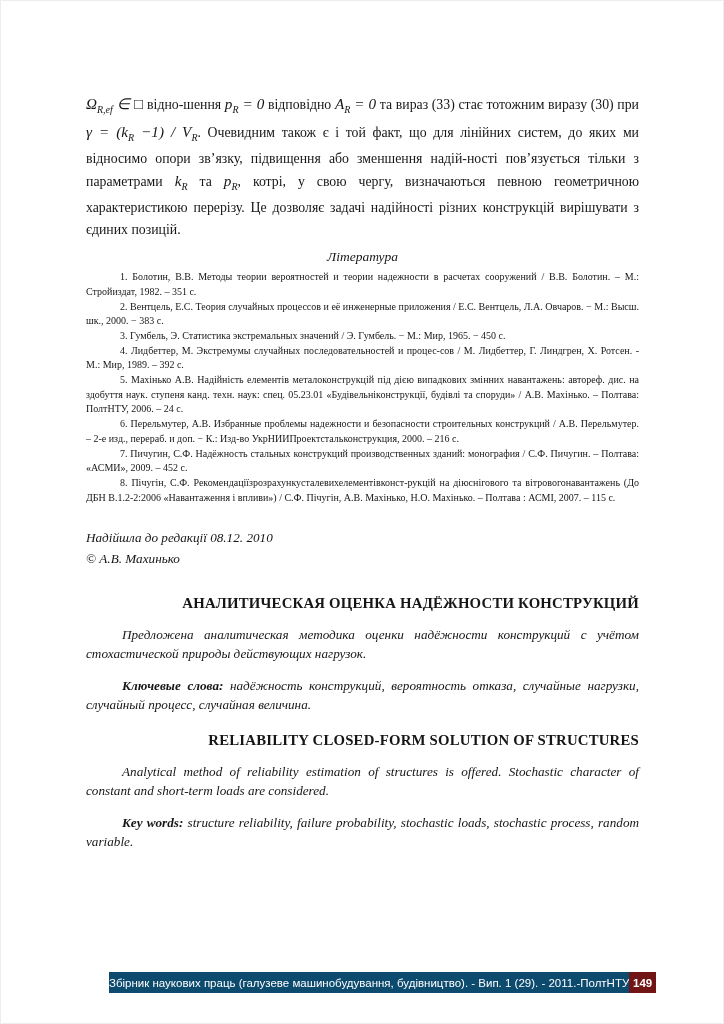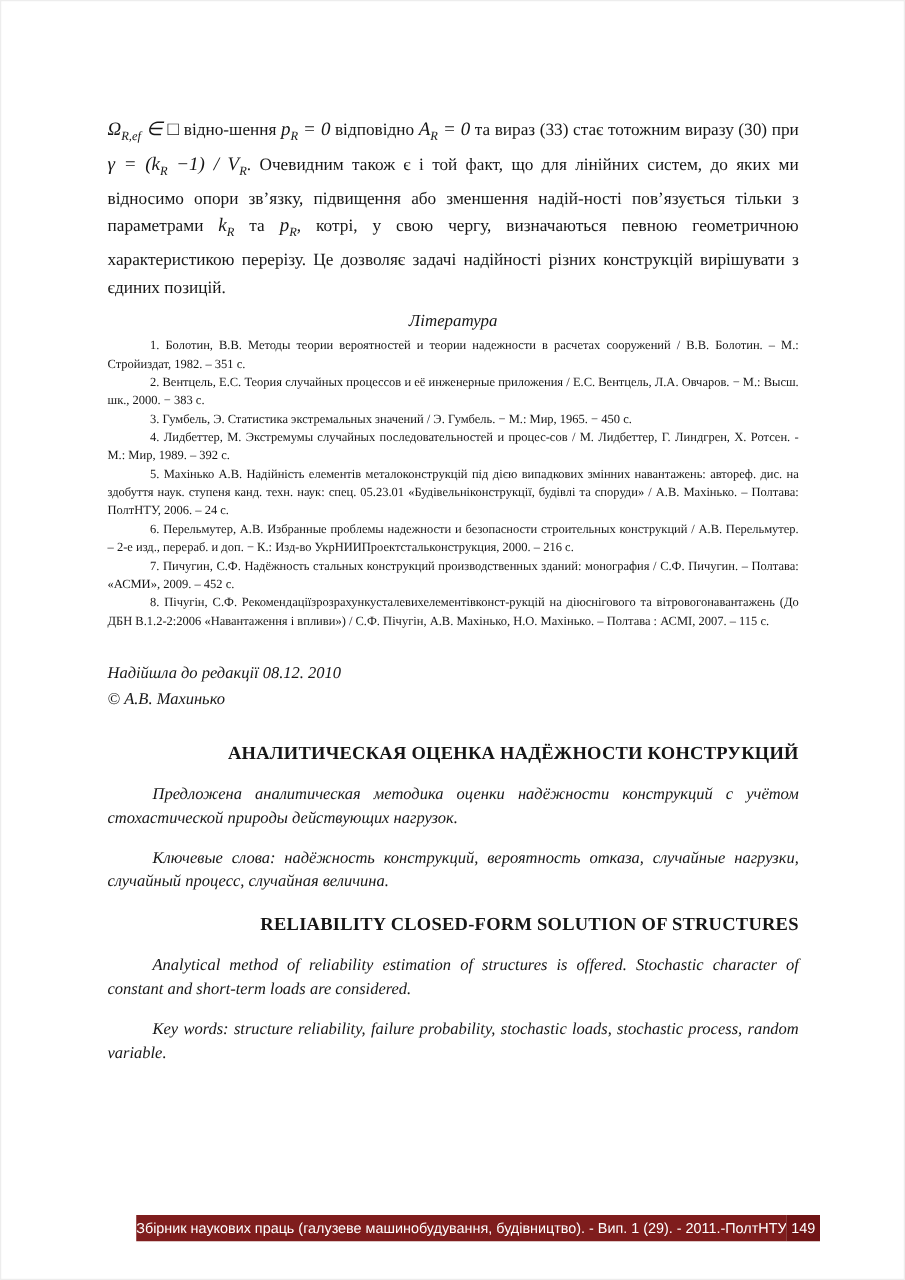--- a/index.html
+++ b/index.html
@@ -33,34 +33,34 @@
   .title-ru, .title-en {
     text-align:right; font-weight:bold; font-size:14.8px;
     margin:26px 0 0 0; letter-spacing:0.2px;
   }
   .title-en { margin-top:18px; }
 
   .abstract, .keywords {
     font-style:italic; font-size:13.2px; line-height:19px;
     text-align:justify; text-indent:36px; margin:13px 0 0 0;
   }
-  .kw-label { font-weight:normal;margin-top:46px; }
+  .kw-label { font-weight:bold;margin-top:46px; }
 
   .footer {
     position:absolute; left:68px; right:67px; bottom:30px; height:21px;
     display:flex; align-items:stretch;
     font-family:"Liberation Sans", sans-serif;
   }
   .footer-main {
     flex:1; color:#ffffff; display:flex; align-items:center;
     justify-content:center; font-size:11.5px; white-space:nowrap;
   }
   .footer-page {
     width:36px; color:#ffffff; display:flex; align-items:center;
-    justify-content:center; font-weight:normal; font-size:11.5px;
+    justify-content:center; font-weight:bold; font-size:11.5px;
   }
 </style>
 </head>
 <body>
 
 <div class="page">
   <div class="content">
 
     <p class="intro"><span class="math">Ω<sub>R,ef</sub> ∈ □</span> відно-шення <span class="math">p<sub>R</sub> = 0</span> відповідно <span class="math">A<sub>R</sub> = 0</span> та вираз (33) стає тотожним виразу (30) при <span class="math">γ = (k<sub>R</sub> −1) / V<sub>R</sub></span>. Очевидним також є і той факт, що для лінійних систем, до яких ми відносимо опори зв’язку, підвищення або зменшення надій-ності пов’язується тільки з параметрами <span class="math">k<sub>R</sub></span> та <span class="math">p<sub>R</sub></span>, котрі, у свою чергу, визначаються певною геометричною характеристикою перерізу. Це дозволяє задачі надійності різних конструкцій вирішувати з єдиних позицій.</p>
 
@@ -92,18 +92,18 @@
     <div class="title-en">RELIABILITY CLOSED-FORM SOLUTION OF STRUCTURES</div>
 
     <p class="abstract">Analytical method of reliability estimation of structures is offered. Stochastic character of constant and short-term loads are considered.</p>
 
     <p class="keywords"><span class="kw-label">Key words:</span>
       <span>structure reliability, failure probability, stochastic loads, stochastic process, random variable.</span></p>
 
   </div>
 
   <div class="footer">
-    <div class="footer-main" style="background: #7f1d1d; margin-left: 40px;">
+    <div class="footer-main" style="background: #0c4a6e; margin-left: 40px;">
       <span>Збірник наукових праць (галузеве машинобудування, будівництво). - Вип. 1 (29). - 2011.-ПолтНТУ</span>
     </div>
     <div class="footer-page" style="background: rgb(112, 20, 21);">149</div>
   </div>
 </div>
 
 </body></html>

